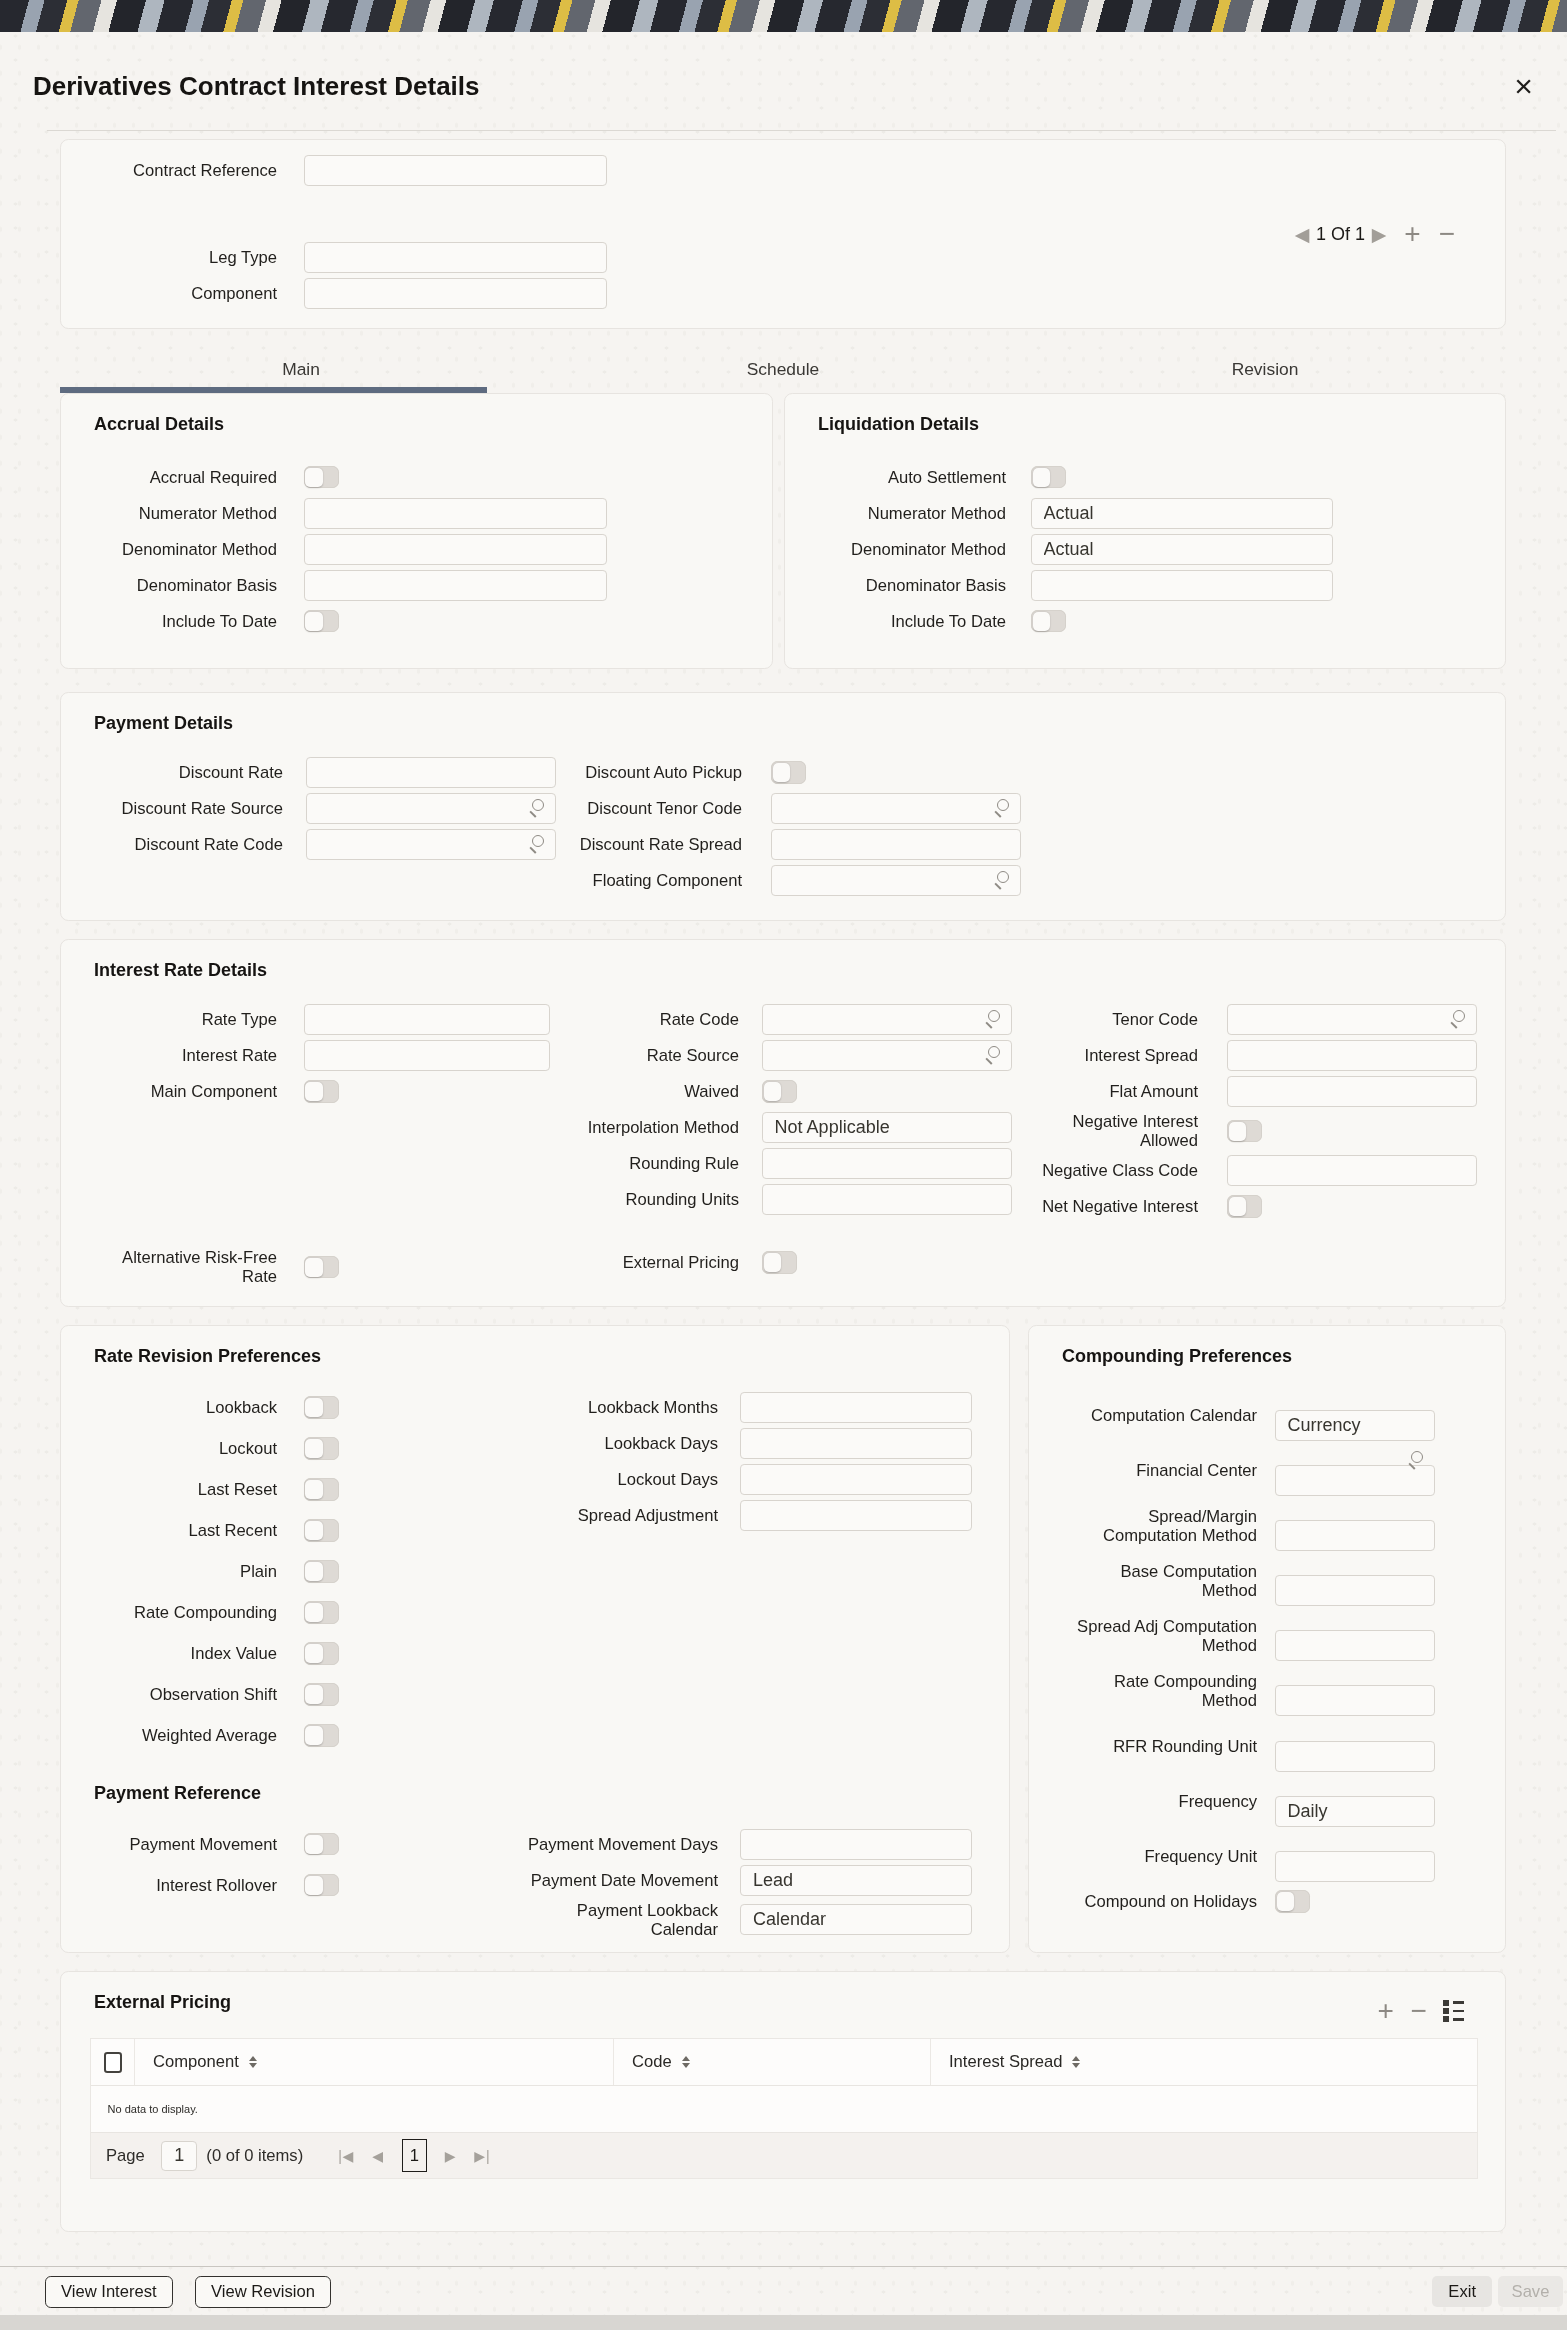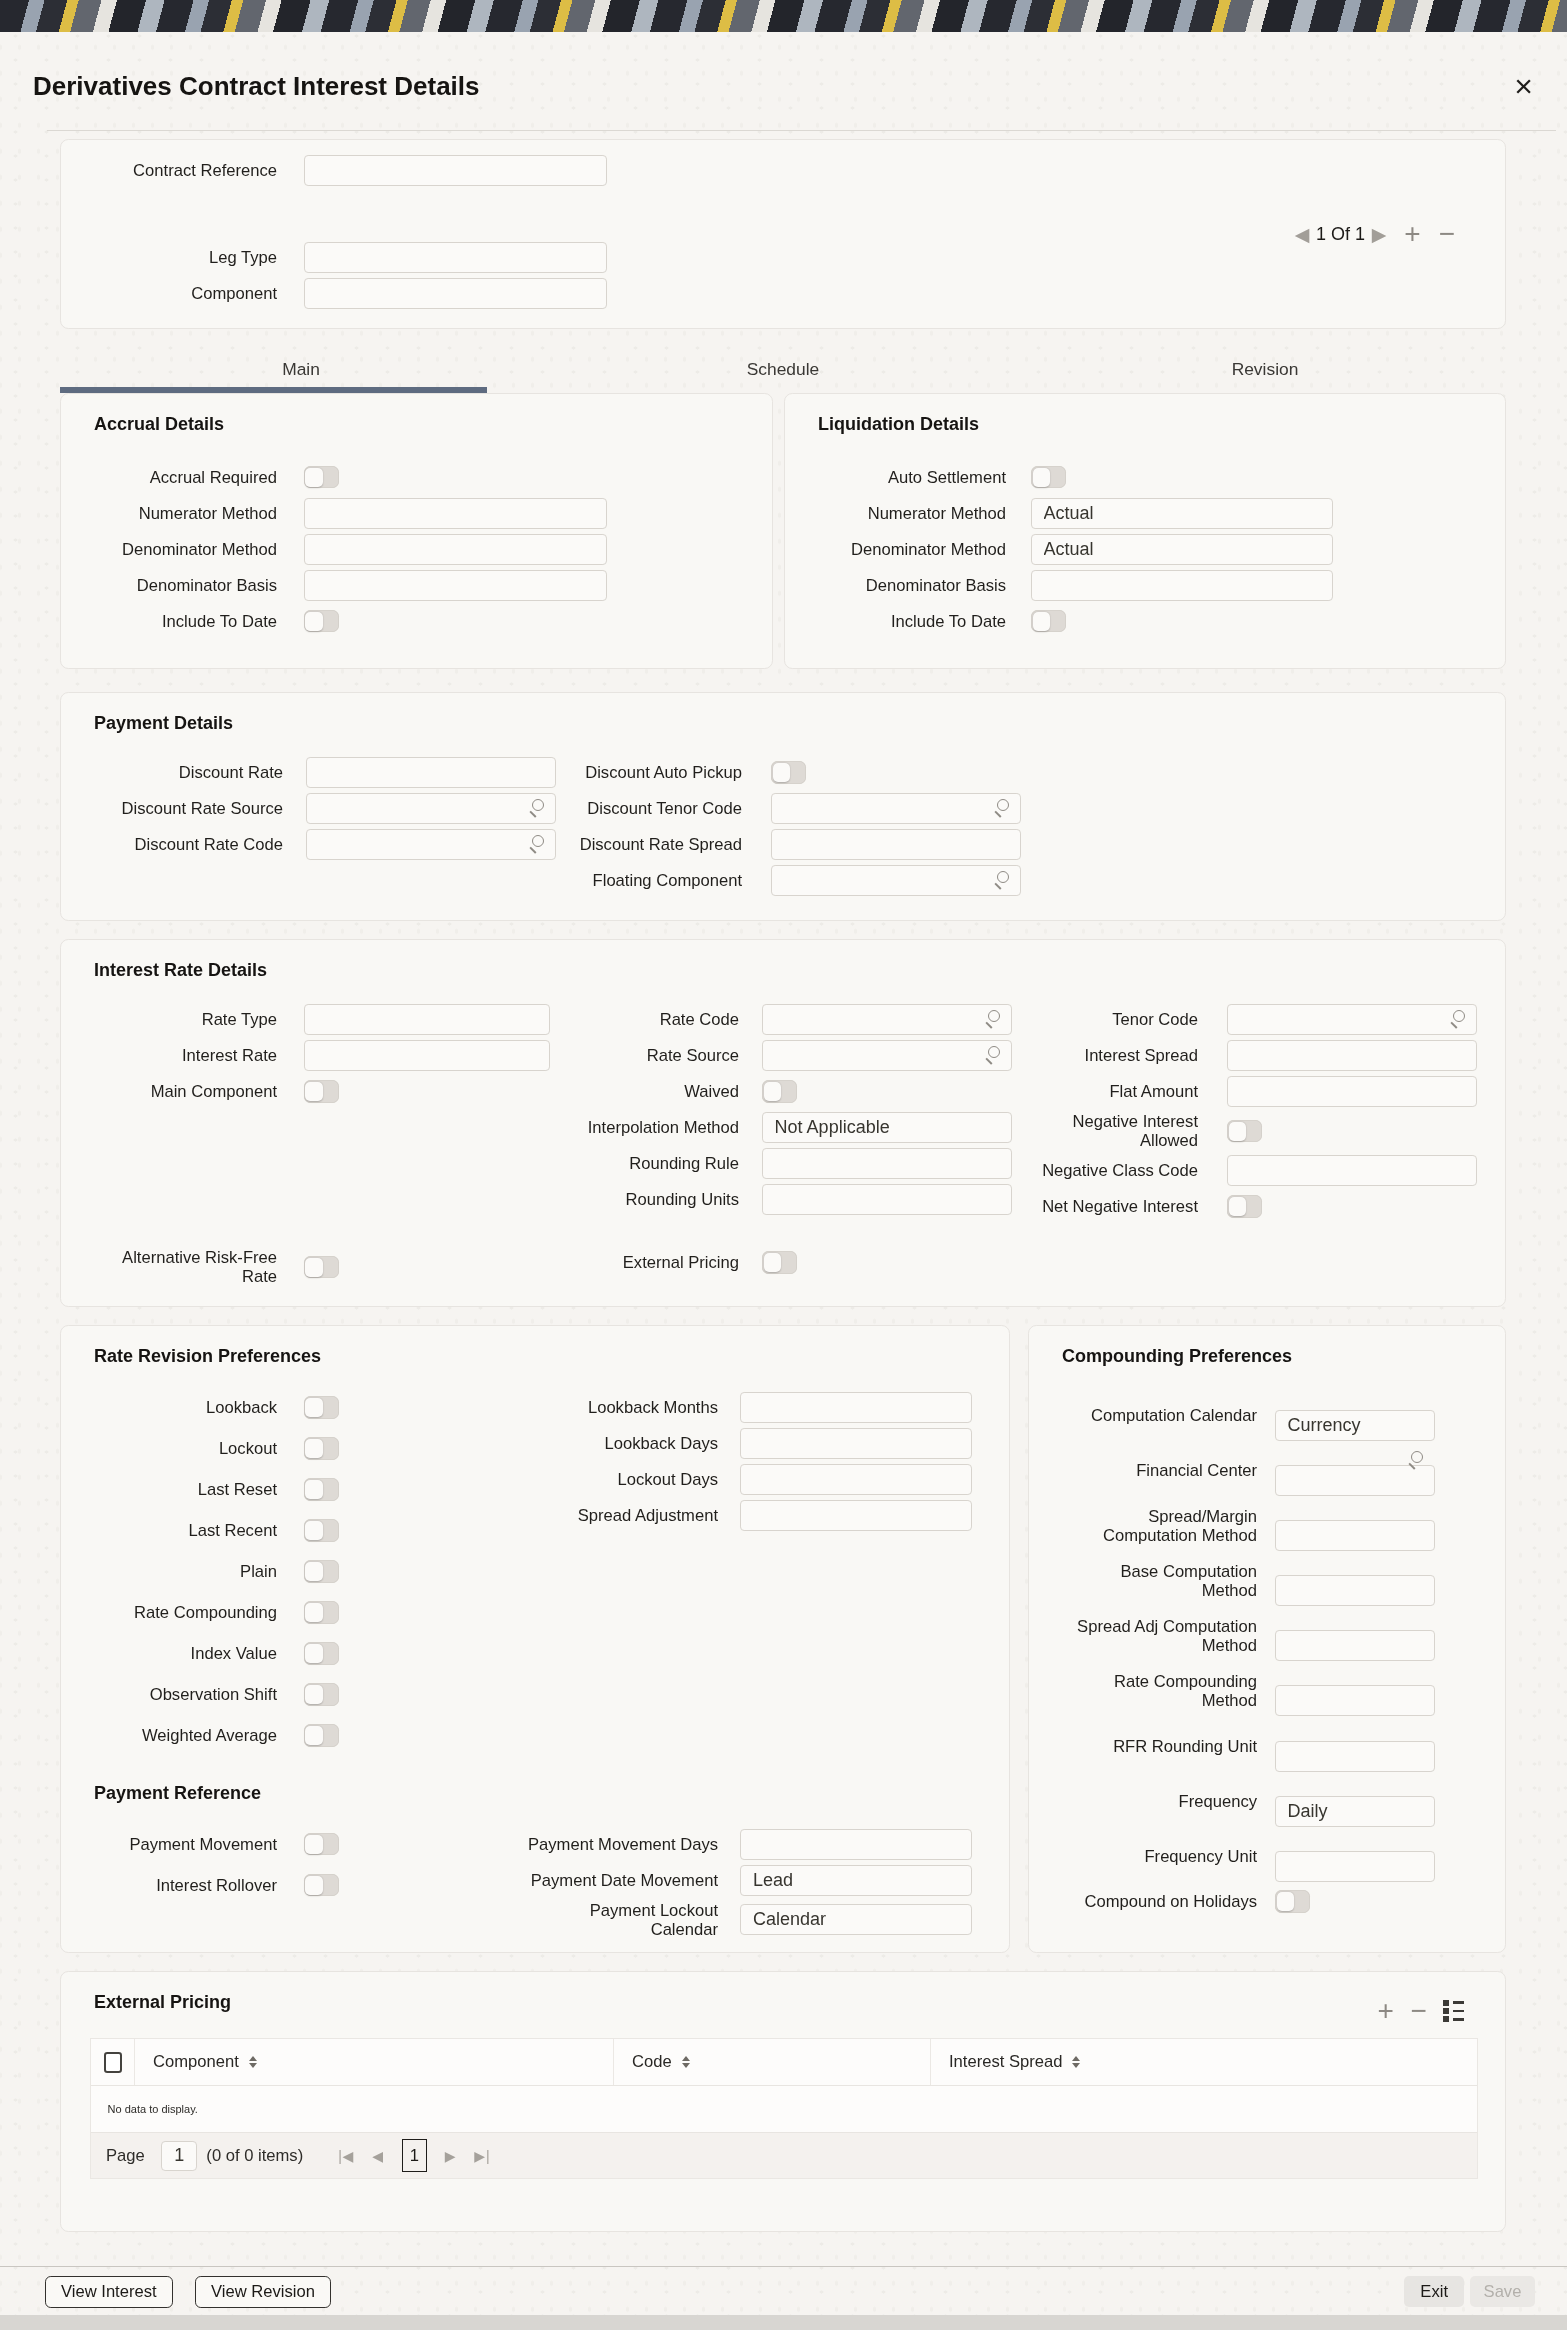--- a/index.html
+++ b/index.html
@@ -146,21 +146,21 @@
   .pg-ico { font-size:14px; cursor:pointer; letter-spacing:0.8px; }
   .pg-cur { width:25px; height:33px; border:1.7px solid #1f1d1a; display:flex; align-items:center; justify-content:center; color:#1c1a17; font-size:16.6px; cursor:default; }
 
   
   .footer-divider { position:absolute; left:0; top:2266px; width:100%; height:0.8px; background:#c9c6c1; }
   .footer-left { position:absolute; left:45px; top:2276px; display:flex; gap:22.4px; }
   .btn-outline {
     height:32px; padding:0 15px; background:#faf9f6; border:1.7px solid #33312e; border-radius:5.8px;
     font-family:inherit; font-size:16.6px; color:#1c1a17; cursor:pointer;
   }
-  .footer-right { position:absolute; right:33px; top:2276px; display:flex; gap:5.8px; }
+  .footer-right { position:absolute; right:5px; top:2276px; display:flex; gap:5.8px; }
   .btn-exit { height:31px; width:60px; background:#e7e5e2; border:none; border-radius:5px; font-family:inherit; font-size:16.6px; color:#1c1a17; cursor:pointer; }
   .btn-save { height:31px; width:65px; background:#eae8e5; border:none; border-radius:5px; font-family:inherit; font-size:16.6px; color:#b3b0ab; cursor:default; }
 
   .bottom-strip { position:absolute; left:0; bottom:0; width:100%; height:15px; background:#d8d6d2; }
 </style>
 </head>
 <body>
 
 <div class="page">
 
@@ -442,21 +442,21 @@
       <div class="rr-col2">
         <div class="frow">
           <span class="lbl">Payment Movement Days</span>
           <input class="inp" style="">
         </div>
         <div class="frow">
           <span class="lbl">Payment Date Movement</span>
           <input class="inp" value="Lead" style="">
         </div>
         <div class="frow">
-          <span class="lbl">Payment Lockout Calendar</span>
+          <span class="lbl">Payment Lookback Calendar</span>
           <input class="inp" value="Calendar" style="">
         </div>
       </div>
     </div>
   </div>
 
   <div class="card card-compound">
     <h2>Compounding Preferences</h2>
     <div class="frow">
       <span class="lbl">Computation Calendar</span>

